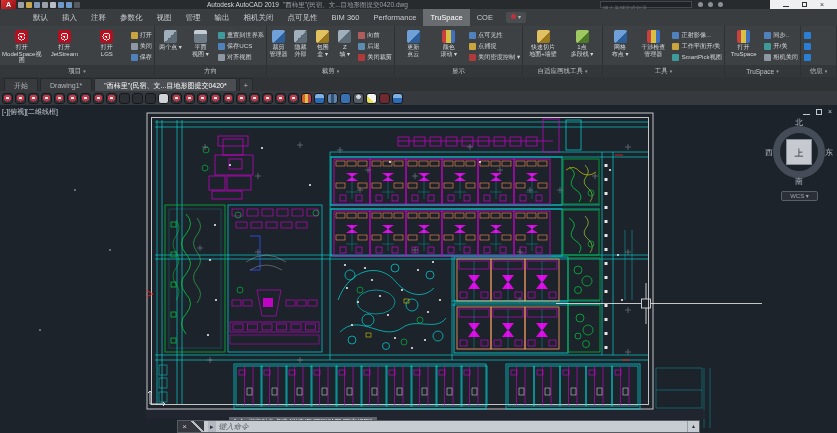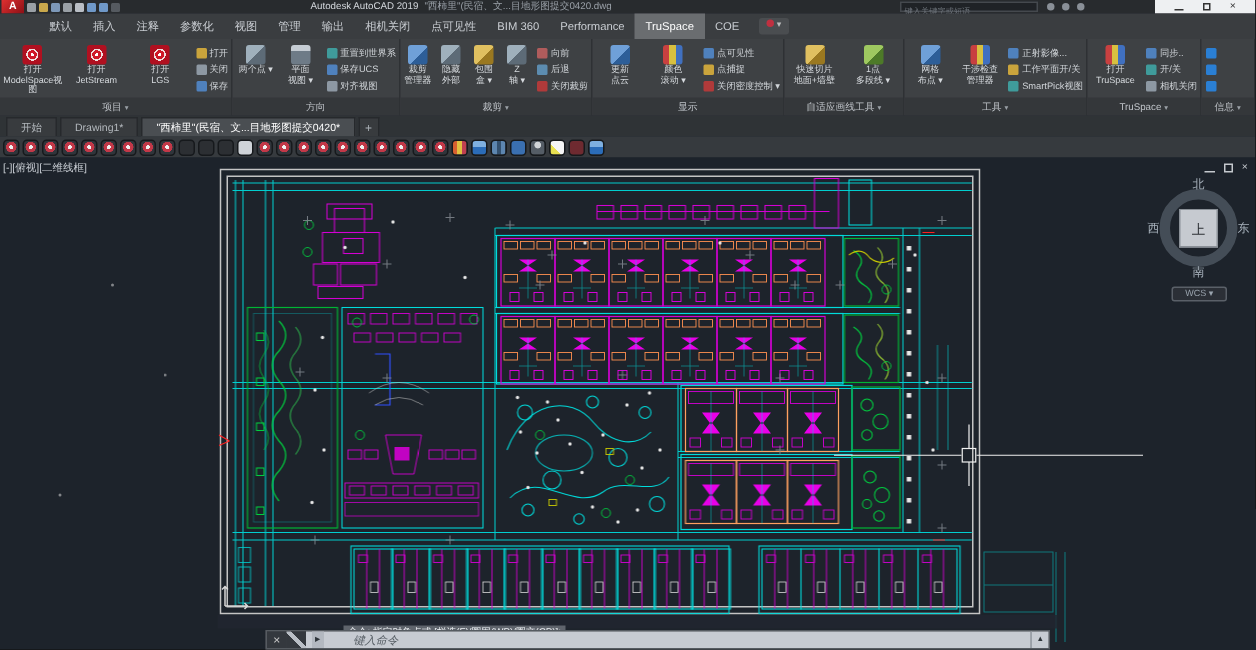--- a/index.html
+++ b/index.html
@@ -91,21 +91,21 @@
   .vce{right:-2px;top:50%;transform:translateY(-50%);}
   .vcface{position:absolute;left:19px;top:19px;width:26px;height:26px;background:#c6cad0;border:1px solid #8a9097;color:#2b2f33;font-size:9px;line-height:26px;text-align:center;}
   .wcs{position:absolute;left:781px;top:86px;width:37px;height:10px;background:#2b2f36;border:1px solid #5a6068;border-radius:2px;color:#9aa4ae;font-size:6px;line-height:8px;text-align:center;}
 
   
   .cmdprompt{position:absolute;left:145px;top:305px;width:560px;height:9px;background:rgba(33,38,48,.85);}
   .cptext{display:inline-block;margin-left:84px;padding:0 3px;background:#5f646c;color:#eef1f4;font-size:6.5px;line-height:9px;white-space:nowrap;}
   .cmdbar{position:absolute;left:177px;top:315px;width:523px;height:13px;display:flex;align-items:stretch;background:#3a3e44;border:1px solid #565b61;}
   .cbx{width:13px;background:#34383e;color:#ccc;font-size:8px;line-height:11px;text-align:center;}
   .cbw{width:13px;background:#34383e;background-image:linear-gradient(45deg,transparent 42%,#b9bec5 42% 58%,transparent 58%);}
-  .cbinput{flex:1;background:#c7cbd2;display:flex;align-items:center;gap:20px;padding:0 4px;}
+  .cbinput{flex:1;background:#c7cbd2;display:flex;align-items:center;gap:3px;padding:0 4px;}
   .cbarrow{font-size:7px;color:#2d3338;background:#b3b8c0;padding:0 2px;line-height:11px;}
   .cbph{font-size:7.5px;font-style:italic;color:#565d64;}
   .cbup{width:12px;background:#c7cbd2;border-left:1px solid #9aa0a8;color:#2d3338;font-size:6px;line-height:11px;text-align:center;}
 </style>
 </head>
 <body>
 
 <div class="app">
 
   <div class="titlebar">

